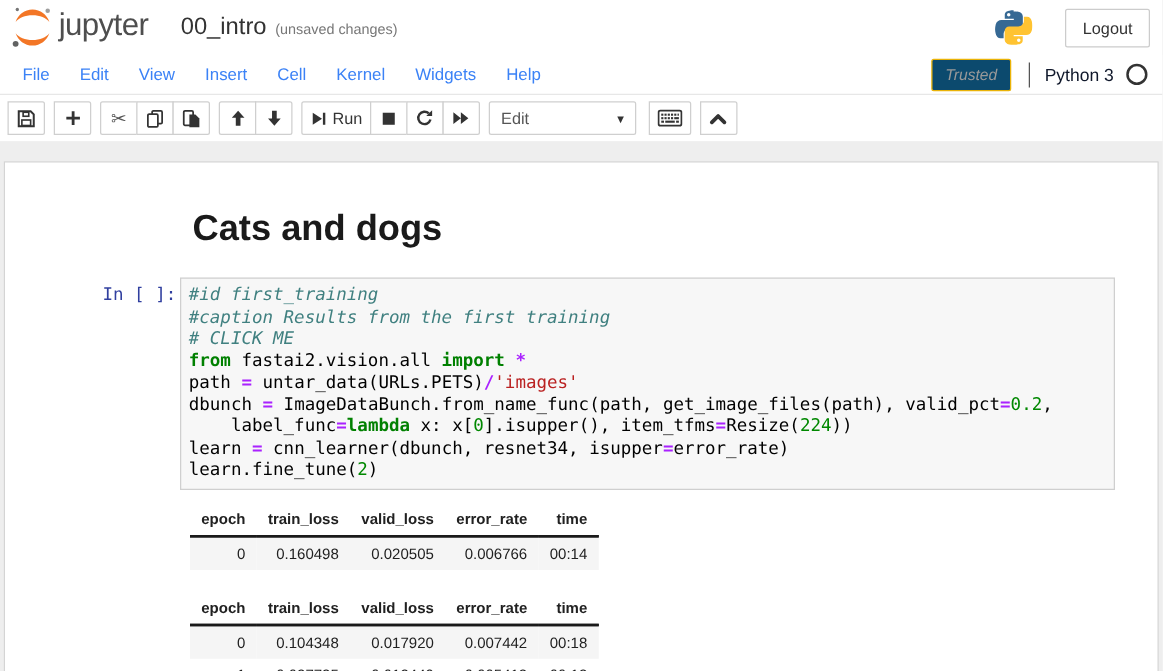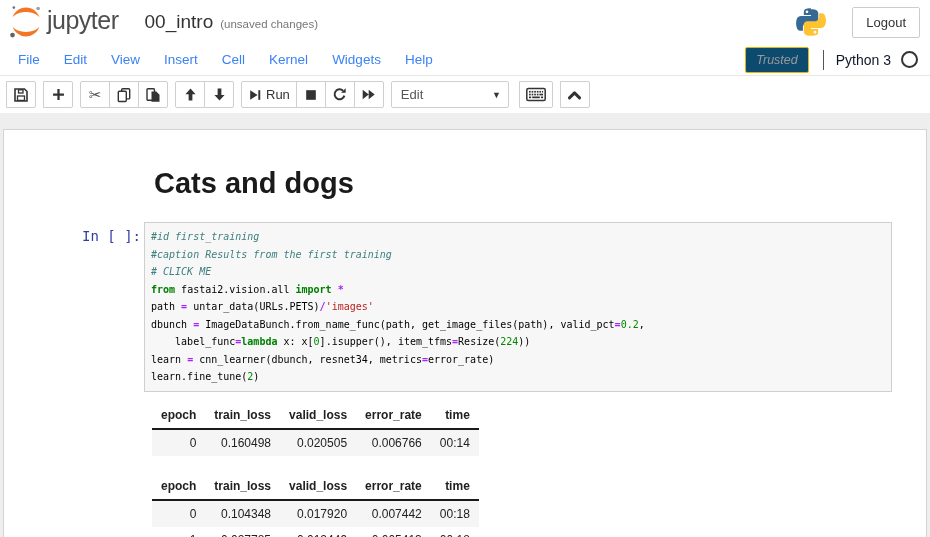--- a/index.html
+++ b/index.html
@@ -42,21 +42,21 @@
   .caret{font-size:9px;color:#333;}
   
   .site{background:#eeeeee;padding:16px 3px 0;}
   .notebook-container{background:#fff;border:1px solid #d4d4d4;min-height:420px;padding-top:20px;box-sizing:border-box;}
   .cell{display:flex;margin-bottom:0;}
   .prompt-col{flex:0 0 140px;box-sizing:border-box;text-align:right;padding:6px 3px 0 0;
     font-family:"DejaVu Sans Mono",monospace;font-size:14px;color:#303F9F;white-space:pre;}
   .md-content{padding-left:10px;}
   .md-content h1{font-size:29px;line-height:34px;margin:16px 0 22px;color:#1a1a1a;font-weight:bold;}
   .input-area{flex:1;margin-right:34px;border:1px solid #cfcfcf;background:#f7f7f7;
-    padding:5px 6px;font-family:"DejaVu Sans Mono",monospace;font-size:10px;line-height:17.5px;
+    padding:5px 6px;font-family:"DejaVu Sans Mono",monospace;font-size:14px;line-height:17.5px;
     color:#000;cursor:text;}
   .code-line{white-space:pre;}
   .tok-k{color:#008000;font-weight:bold;}
   .tok-c{color:#408080;font-style:italic;}
   .tok-o{color:#AA22FF;font-weight:bold;}
   .tok-s{color:#BA2121;}
   .tok-n{color:#008800;}
   
   .output-area{margin-left:140px;padding:6px 0 10px 8px;}
   table.df{border-collapse:collapse;font-size:12px;color:#212121;margin:4px 0 17px 0;}
@@ -255,21 +255,21 @@
     <div class="cell">
       <div class="prompt-col">In [ ]:</div>
       <div class="input-area">
           <div class="code-line"><span class="tok-c">#id first_training</span></div>
           <div class="code-line"><span class="tok-c">#caption Results from the first training</span></div>
           <div class="code-line"><span class="tok-c"># CLICK ME</span></div>
           <div class="code-line"><span class="tok-k">from</span><span> fastai2.vision.all </span><span class="tok-k">import</span><span> </span><span class="tok-o">*</span></div>
           <div class="code-line"><span>path </span><span class="tok-o">=</span><span> untar_data(URLs.PETS)</span><span class="tok-o">/</span><span class="tok-s">'images'</span></div>
           <div class="code-line"><span>dbunch </span><span class="tok-o">=</span><span> ImageDataBunch.from_name_func(path, get_image_files(path), valid_pct</span><span class="tok-o">=</span><span class="tok-n">0.2</span><span>,</span></div>
           <div class="code-line"><span>    label_func</span><span class="tok-o">=</span><span class="tok-k">lambda</span><span> x: x[</span><span class="tok-n">0</span><span>].isupper(), item_tfms</span><span class="tok-o">=</span><span>Resize(</span><span class="tok-n">224</span><span>))</span></div>
-          <div class="code-line"><span>learn </span><span class="tok-o">=</span><span> cnn_learner(dbunch, resnet34, metrics</span><span class="tok-o">=</span><span>error_rate)</span></div>
+          <div class="code-line"><span>learn </span><span class="tok-o">=</span><span> cnn_learner(dbunch, resnet34, isupper</span><span class="tok-o">=</span><span>error_rate)</span></div>
           <div class="code-line"><span>learn.fine_tune(</span><span class="tok-n">2</span><span>)</span></div>
         </div>
     </div>
 
     <div class="output-area">
         <table class="df">
           <thead>
             <tr>
               <th>epoch</th>
               <th>train_loss</th>

